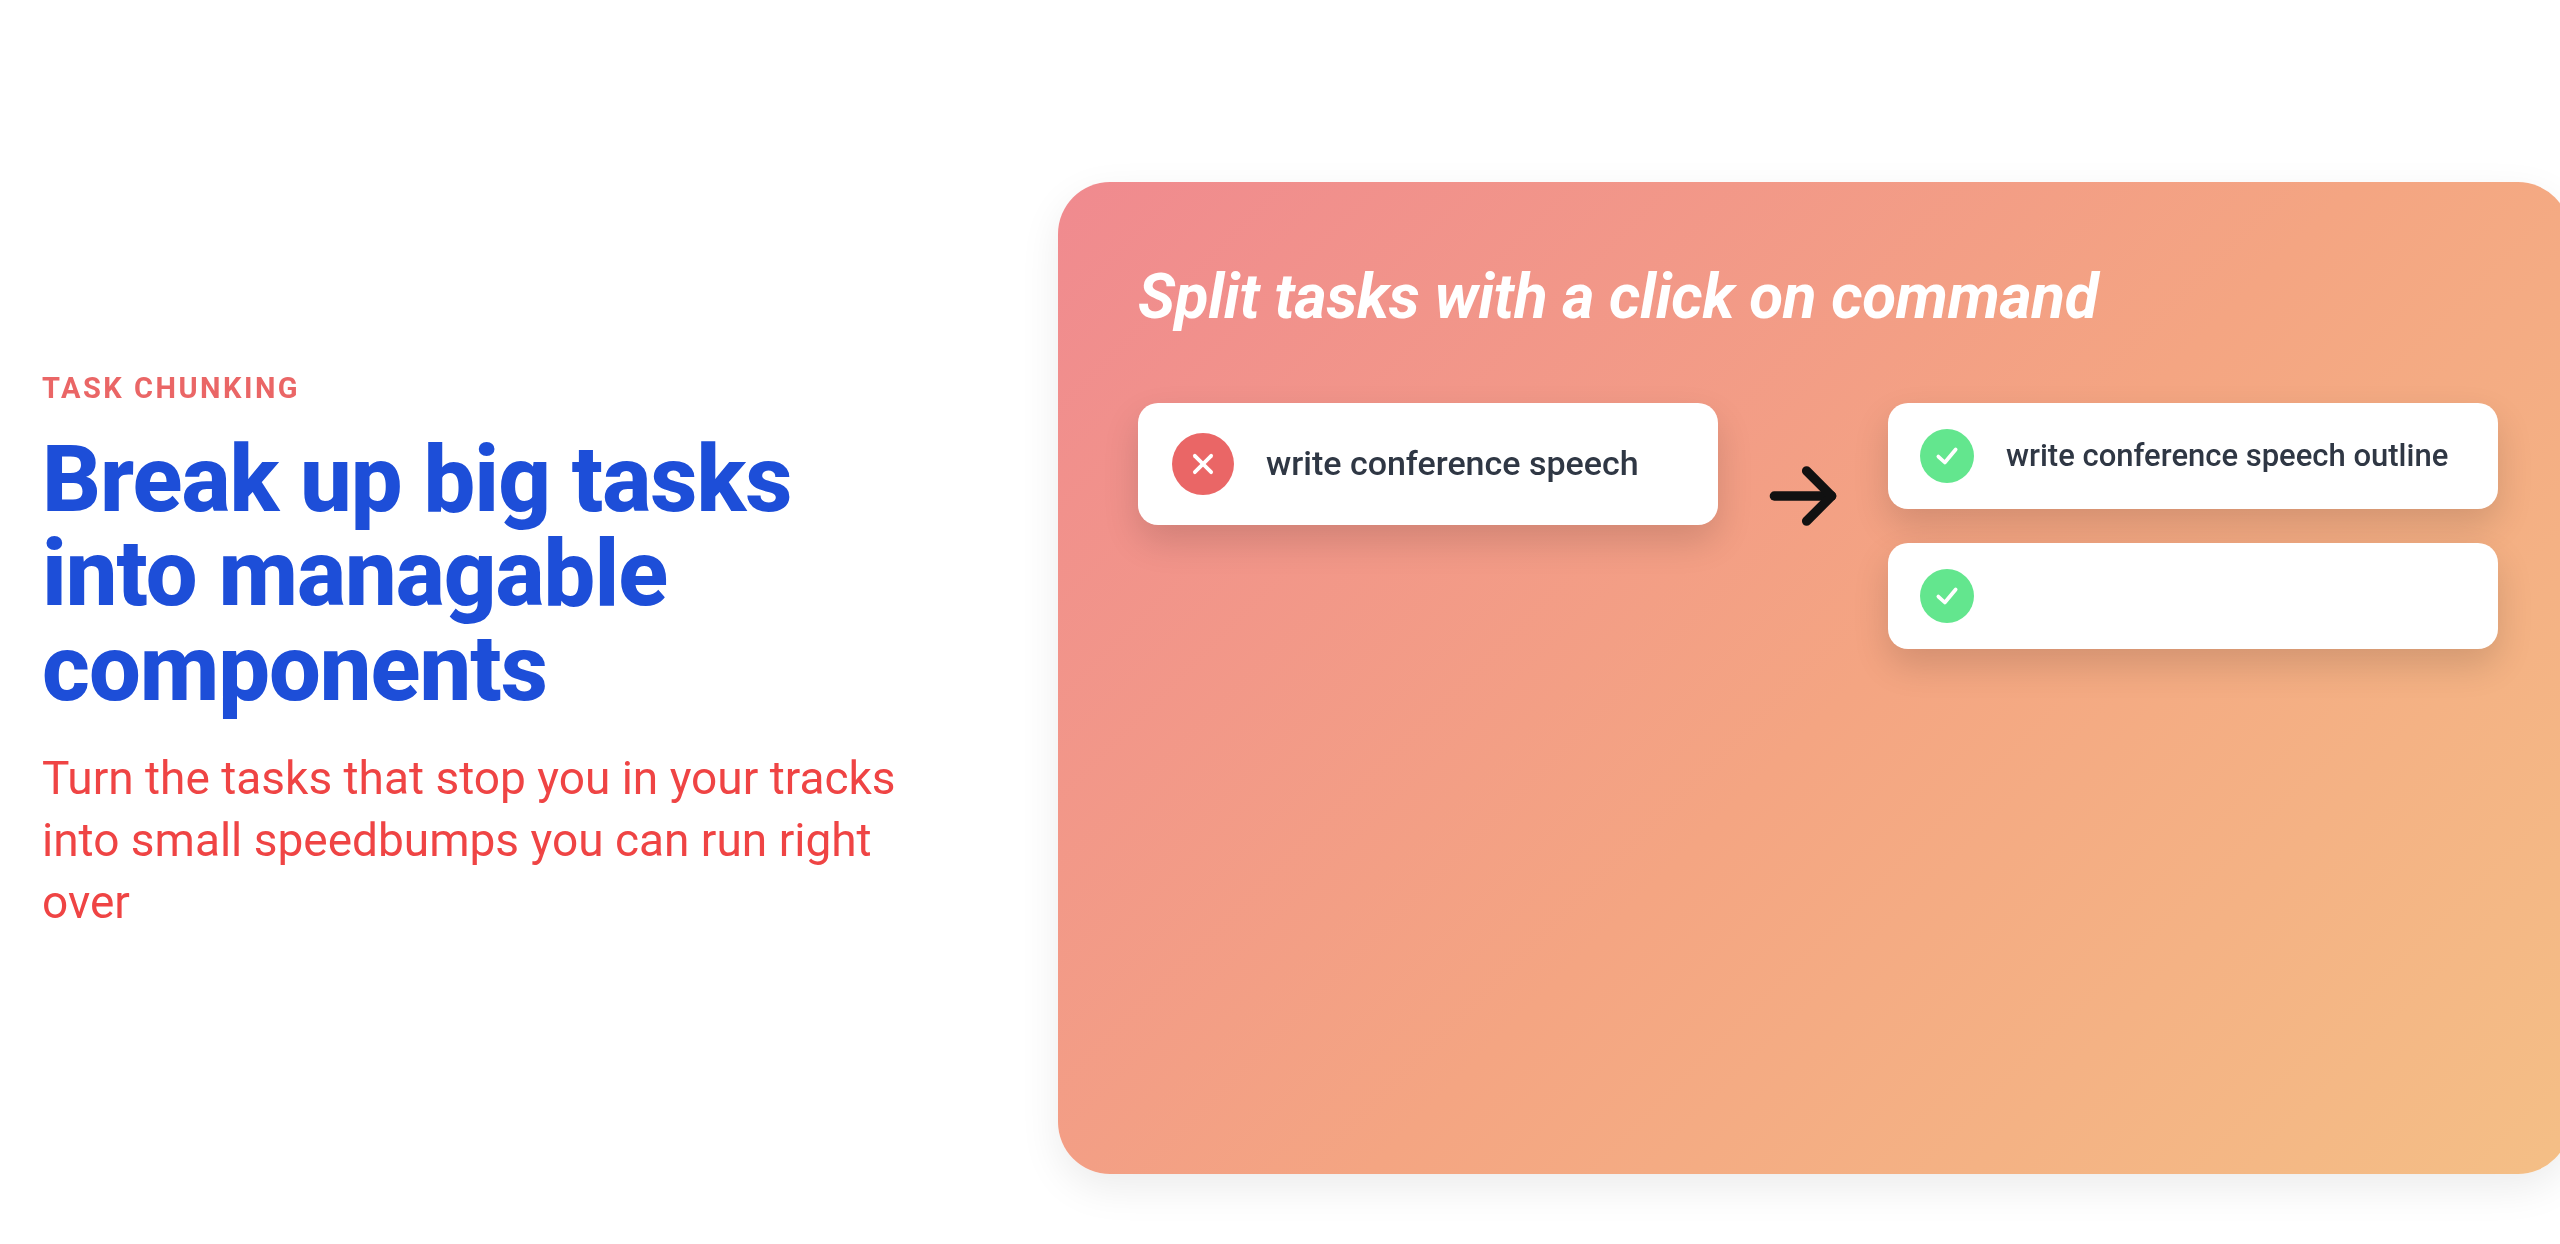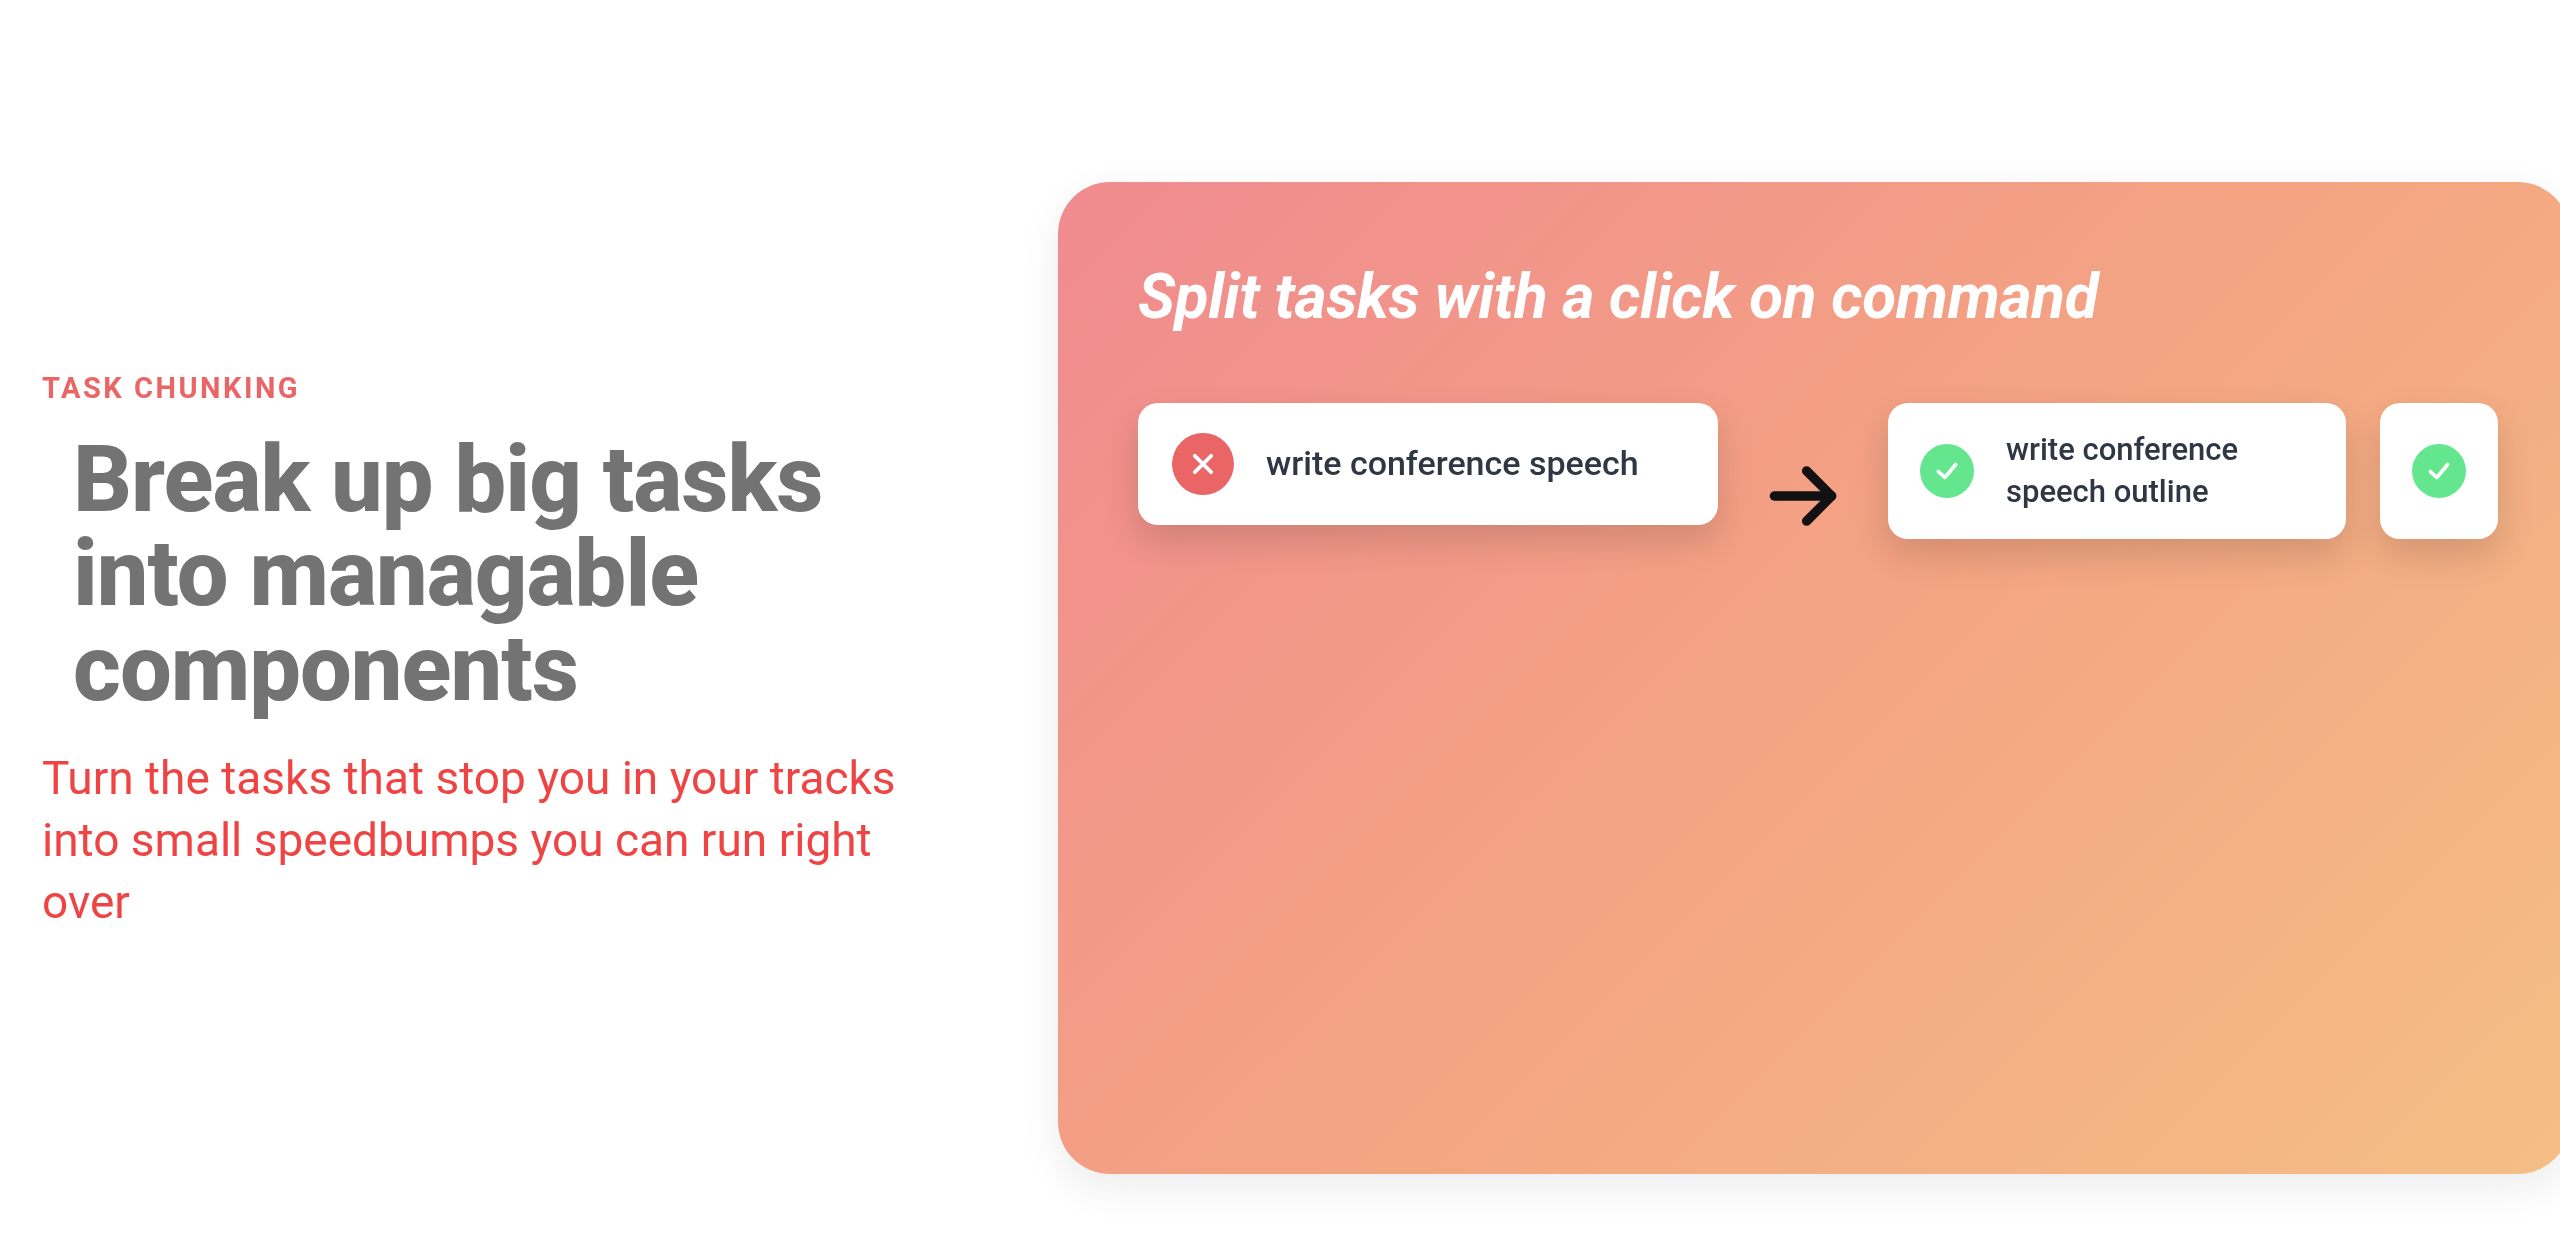--- a/index.html
+++ b/index.html
@@ -31,27 +31,26 @@
       color: #ea6666;
       font-size: 29px;
       font-weight: 700;
       letter-spacing: 2.5px;
       text-transform: uppercase;
       margin-bottom: 28px;
       margin-top: 20px;
     }
 
     .heading {
-      color: #737373;
+      color: #1d4ed8;
       font-size: 92px;
       font-weight: 800;
       line-height: 1.03;
       letter-spacing: -1px;
       margin-bottom: 30px;
-      margin-left: 31px;
     }
 
     .subheading {
       color: #ef4444;
       font-size: 46px;
       font-weight: 400;
       line-height: 1.35;
     }
 
     .right-section {
@@ -98,21 +97,21 @@
       flex: 0 0 auto;
       display: flex;
       align-items: center;
       padding-top: 50px;
     }
 
     .dest-col {
       flex: 0 0 auto;
       width: 610px;
       display: flex;
-      flex-direction: row;
+      flex-direction: column;
       gap: 34px;
     }
 
     .task-card {
       background: #ffffff;
       border-radius: 20px;
       padding: 30px 34px;
       display: flex;
       align-items: center;
       gap: 32px;

